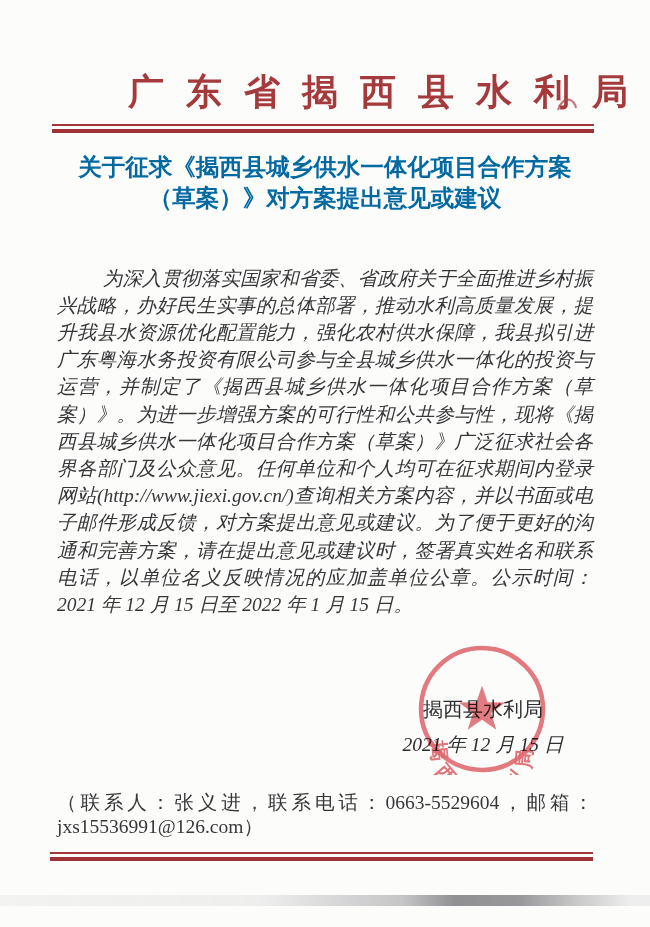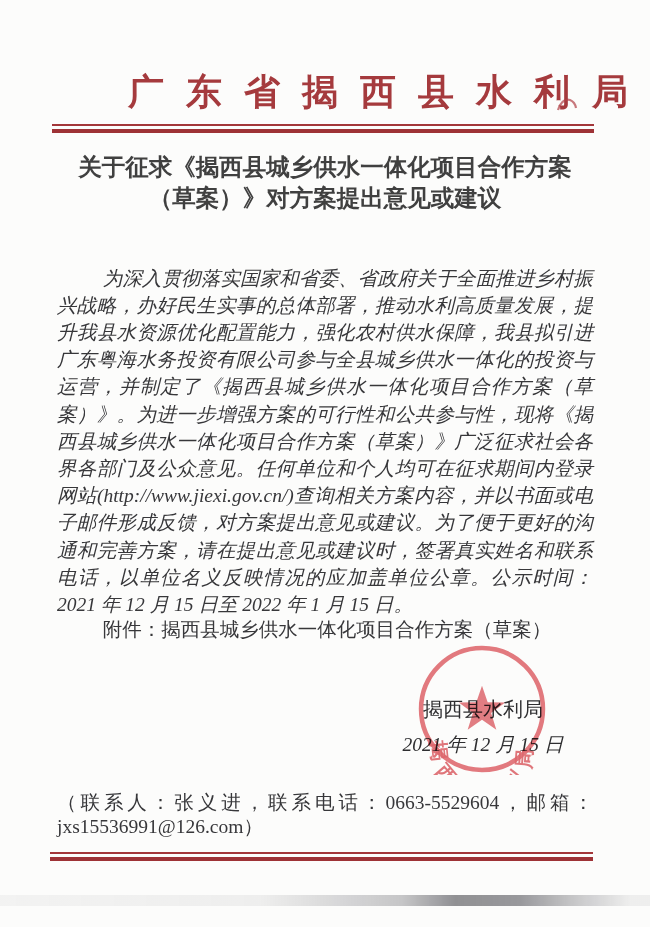--- a/index.html
+++ b/index.html
@@ -44,21 +44,21 @@
   }
 
   
   .doc-title {
     position: absolute;
     top: 152px; left: 0; right: 0;
     text-align: center;
     font-size: 23.5px;
     font-weight: bold;
     line-height: 31px;
-    color: #404040;
+    color: #0369a1;
   }
 
   
   .body-text {
     position: absolute;
     top: 245px; left: 57px; width: 536px;
     font-size: 19.5px;
     line-height: 27.2px;
     text-align: justify;
     text-indent: 2.35em;
@@ -144,21 +144,20 @@
     <path d="M2,14 Q6,2 14,4 Q19,6 20,12" fill="none" stroke="#b04046" stroke-width="2.2" opacity="0.7"></path>
   </svg>
 
   <div class="doc-title">
     <div>关于征求《揭西县城乡供水一体化项目合作方案</div>
     <div>（草案）》对方案提出意见或建议</div>
   </div>
 
   <p class="body-text">为深入贯彻落实国家和省委、省政府关于全面推进乡村振兴战略，办好民生实事的总体部署，推动水利高质量发展，提升我县水资源优化配置能力，强化农村供水保障，我县拟引进广东粤海水务投资有限公司参与全县城乡供水一体化的投资与运营，并制定了《揭西县城乡供水一体化项目合作方案（草案）》。为进一步增强方案的可行性和公共参与性，现将《揭西县城乡供水一体化项目合作方案（草案）》广泛征求社会各界各部门及公众意见。任何单位和个人均可在征求期间内登录网站(http://www.jiexi.gov.cn/)查询相关方案内容，并以书面或电子邮件形成反馈，对方案提出意见或建议。为了便于更好的沟通和完善方案，请在提出意见或建议时，签署真实姓名和联系电话，以单位名义反映情况的应加盖单位公章。公示时间：2021 年 12 月 15 日至 2022 年 1 月 15 日。</p>
 
-  <div class="attachment-line">附件：揭西县城乡供水一体化项目合作方案（草案）</div>
 
   <div class="signature-block">
     <div class="signature-agency">揭西县水利局</div>
     <div class="signature-date">2021 年 12 月 15 日</div>
   </div>
 
   <svg class="seal" viewBox="0 0 130 130">
     <circle cx="65" cy="65" r="60" fill="none" stroke="#de5a61" stroke-width="4.5" opacity="0.88"></circle>
     <polygon points="65,42 70.6,58.3 87.8,58.6 74,68.9 79.1,85.4 65,75.5 50.9,85.4 56,68.9 42.2,58.6 59.4,58.3" fill="#dd5b62" opacity="0.85"></polygon>
     <defs>

